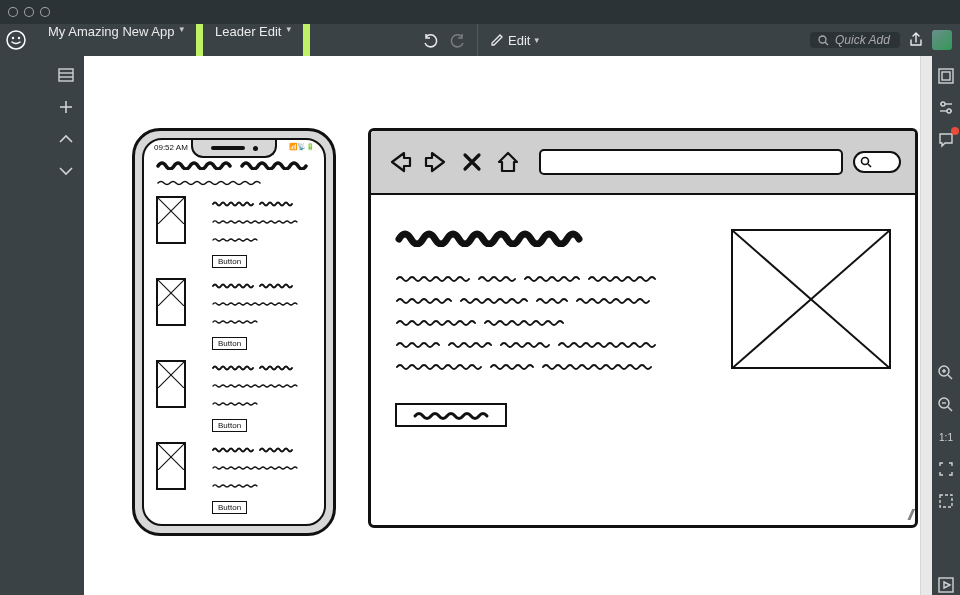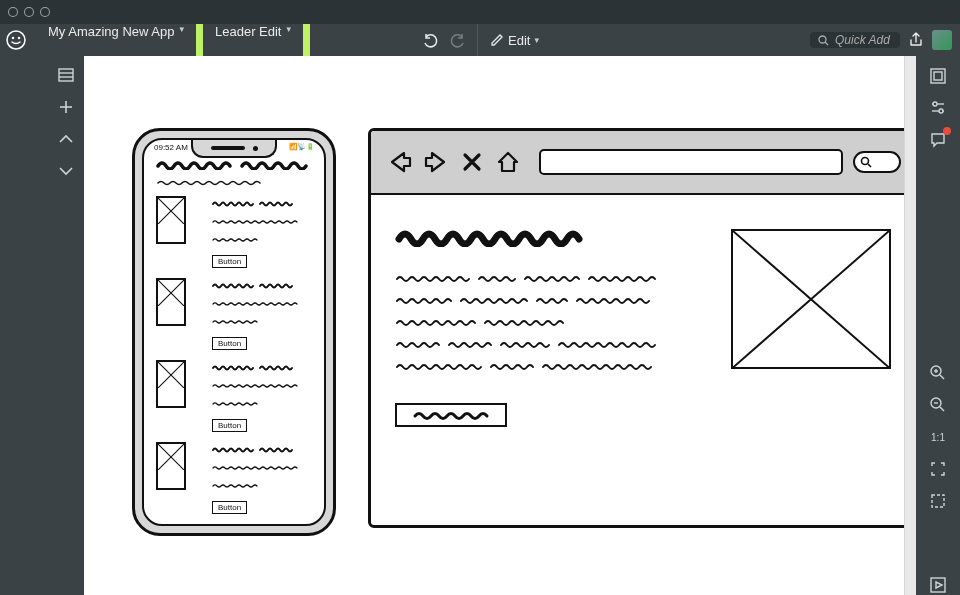--- a/index.html
+++ b/index.html
@@ -21,21 +21,21 @@
   .redo { opacity: .35; }
   .pen { display:flex; align-items:center; gap:4px; border-left: 1px solid #525a5e; padding-left: 12px; height:100%;}
   .right-tools { margin-left: auto; display: flex; align-items: center; gap: 8px; padding-right: 8px; }
   .quickadd { display:flex; align-items:center; gap:6px; background:#2c3337; border-radius:4px; padding:2px 8px; height:16px; font-size:12px; color:#aaa; font-style: italic; width: 90px;}
   .avatar { width:20px; height:20px; border-radius:3px; background: linear-gradient(135deg,#6b8e8e,#395); }
 
   
   .main { position: absolute; top: 56px; bottom: 0; left: 0; right: 0; display: flex; margin-left: 48px; }
   .rail { width: 36px; background: #3a4246; display:flex; flex-direction:column; align-items:center; gap:14px; padding-top:10px; }
   .rail .ico { width:18px; height:18px; color:#cfd3d5; cursor:pointer; display:flex;align-items:center;justify-content:center;}
-  .rail-right { width: 44px; background:#3a4246; display:flex; flex-direction:column; align-items:center; padding-top:10px; gap:12px; }
+  .rail-right { width: 28px; background:#3a4246; display:flex; flex-direction:column; align-items:center; padding-top:10px; gap:12px; }
   .rail-right .ico { width:20px; height:20px; color:#cfd3d5; cursor:pointer; display:flex;align-items:center;justify-content:center; position:relative;}
   .rail-right .spacer { flex:1; }
   .rail-right .label { font-size:10px; color:#cfd3d5; }
   .badge { position:absolute; top:-3px; right:-3px; width:8px; height:8px; background:#e74c3c; border-radius:50%; }
 
   .canvas-wrap { flex:1; background:#3a4246; display:flex; }
   .canvas { flex:1; background:#fff; margin: 0 0 0 0; position:relative; overflow:hidden; }
   .scroll-track { width: 12px; background:#e9e9e9; border-left:1px solid #d6d6d6; }
 
   

